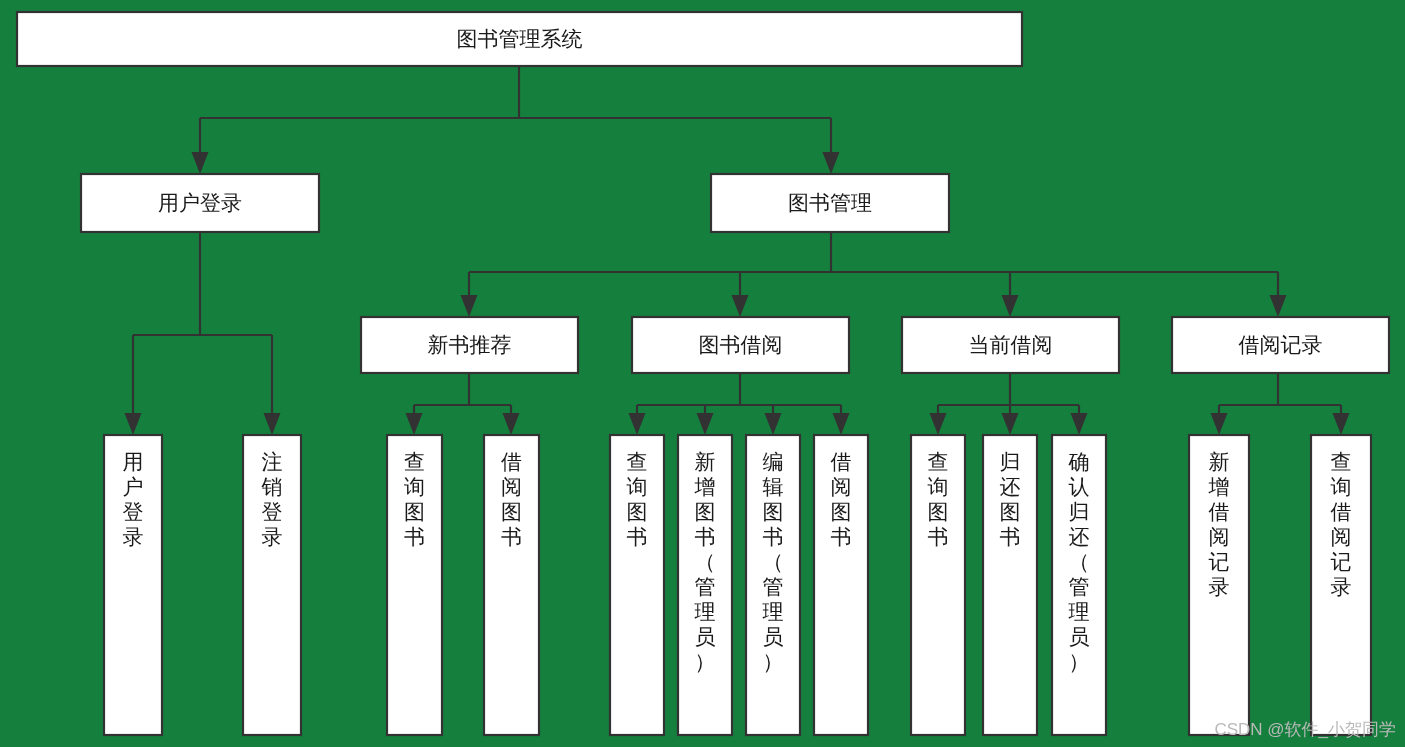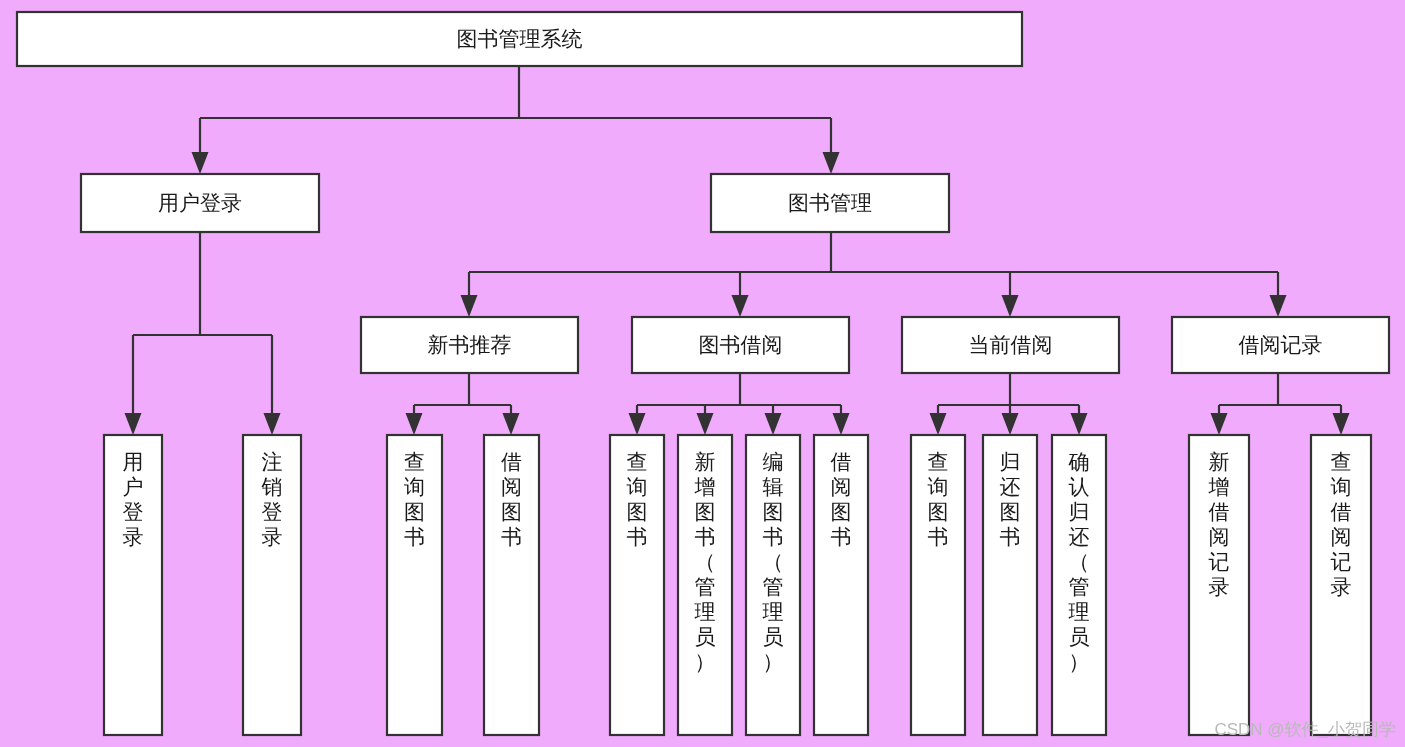--- a/index.html
+++ b/index.html
@@ -8,21 +8,21 @@
     padding: 0;
     background: #ffffff;
   }
   body {
     font-family: "Liberation Sans", "DejaVu Sans", sans-serif;
   }
   #diagram-root {
     position: relative;
     width: 1405px;
     height: 747px;
-    background: #f0abfc;
+    background: #15803d;
     overflow: hidden;
   }
   svg.flow-svg {
     position: absolute;
     top: 0;
     left: 0;
     width: 1405px;
     height: 747px;
     display: block;
   }

